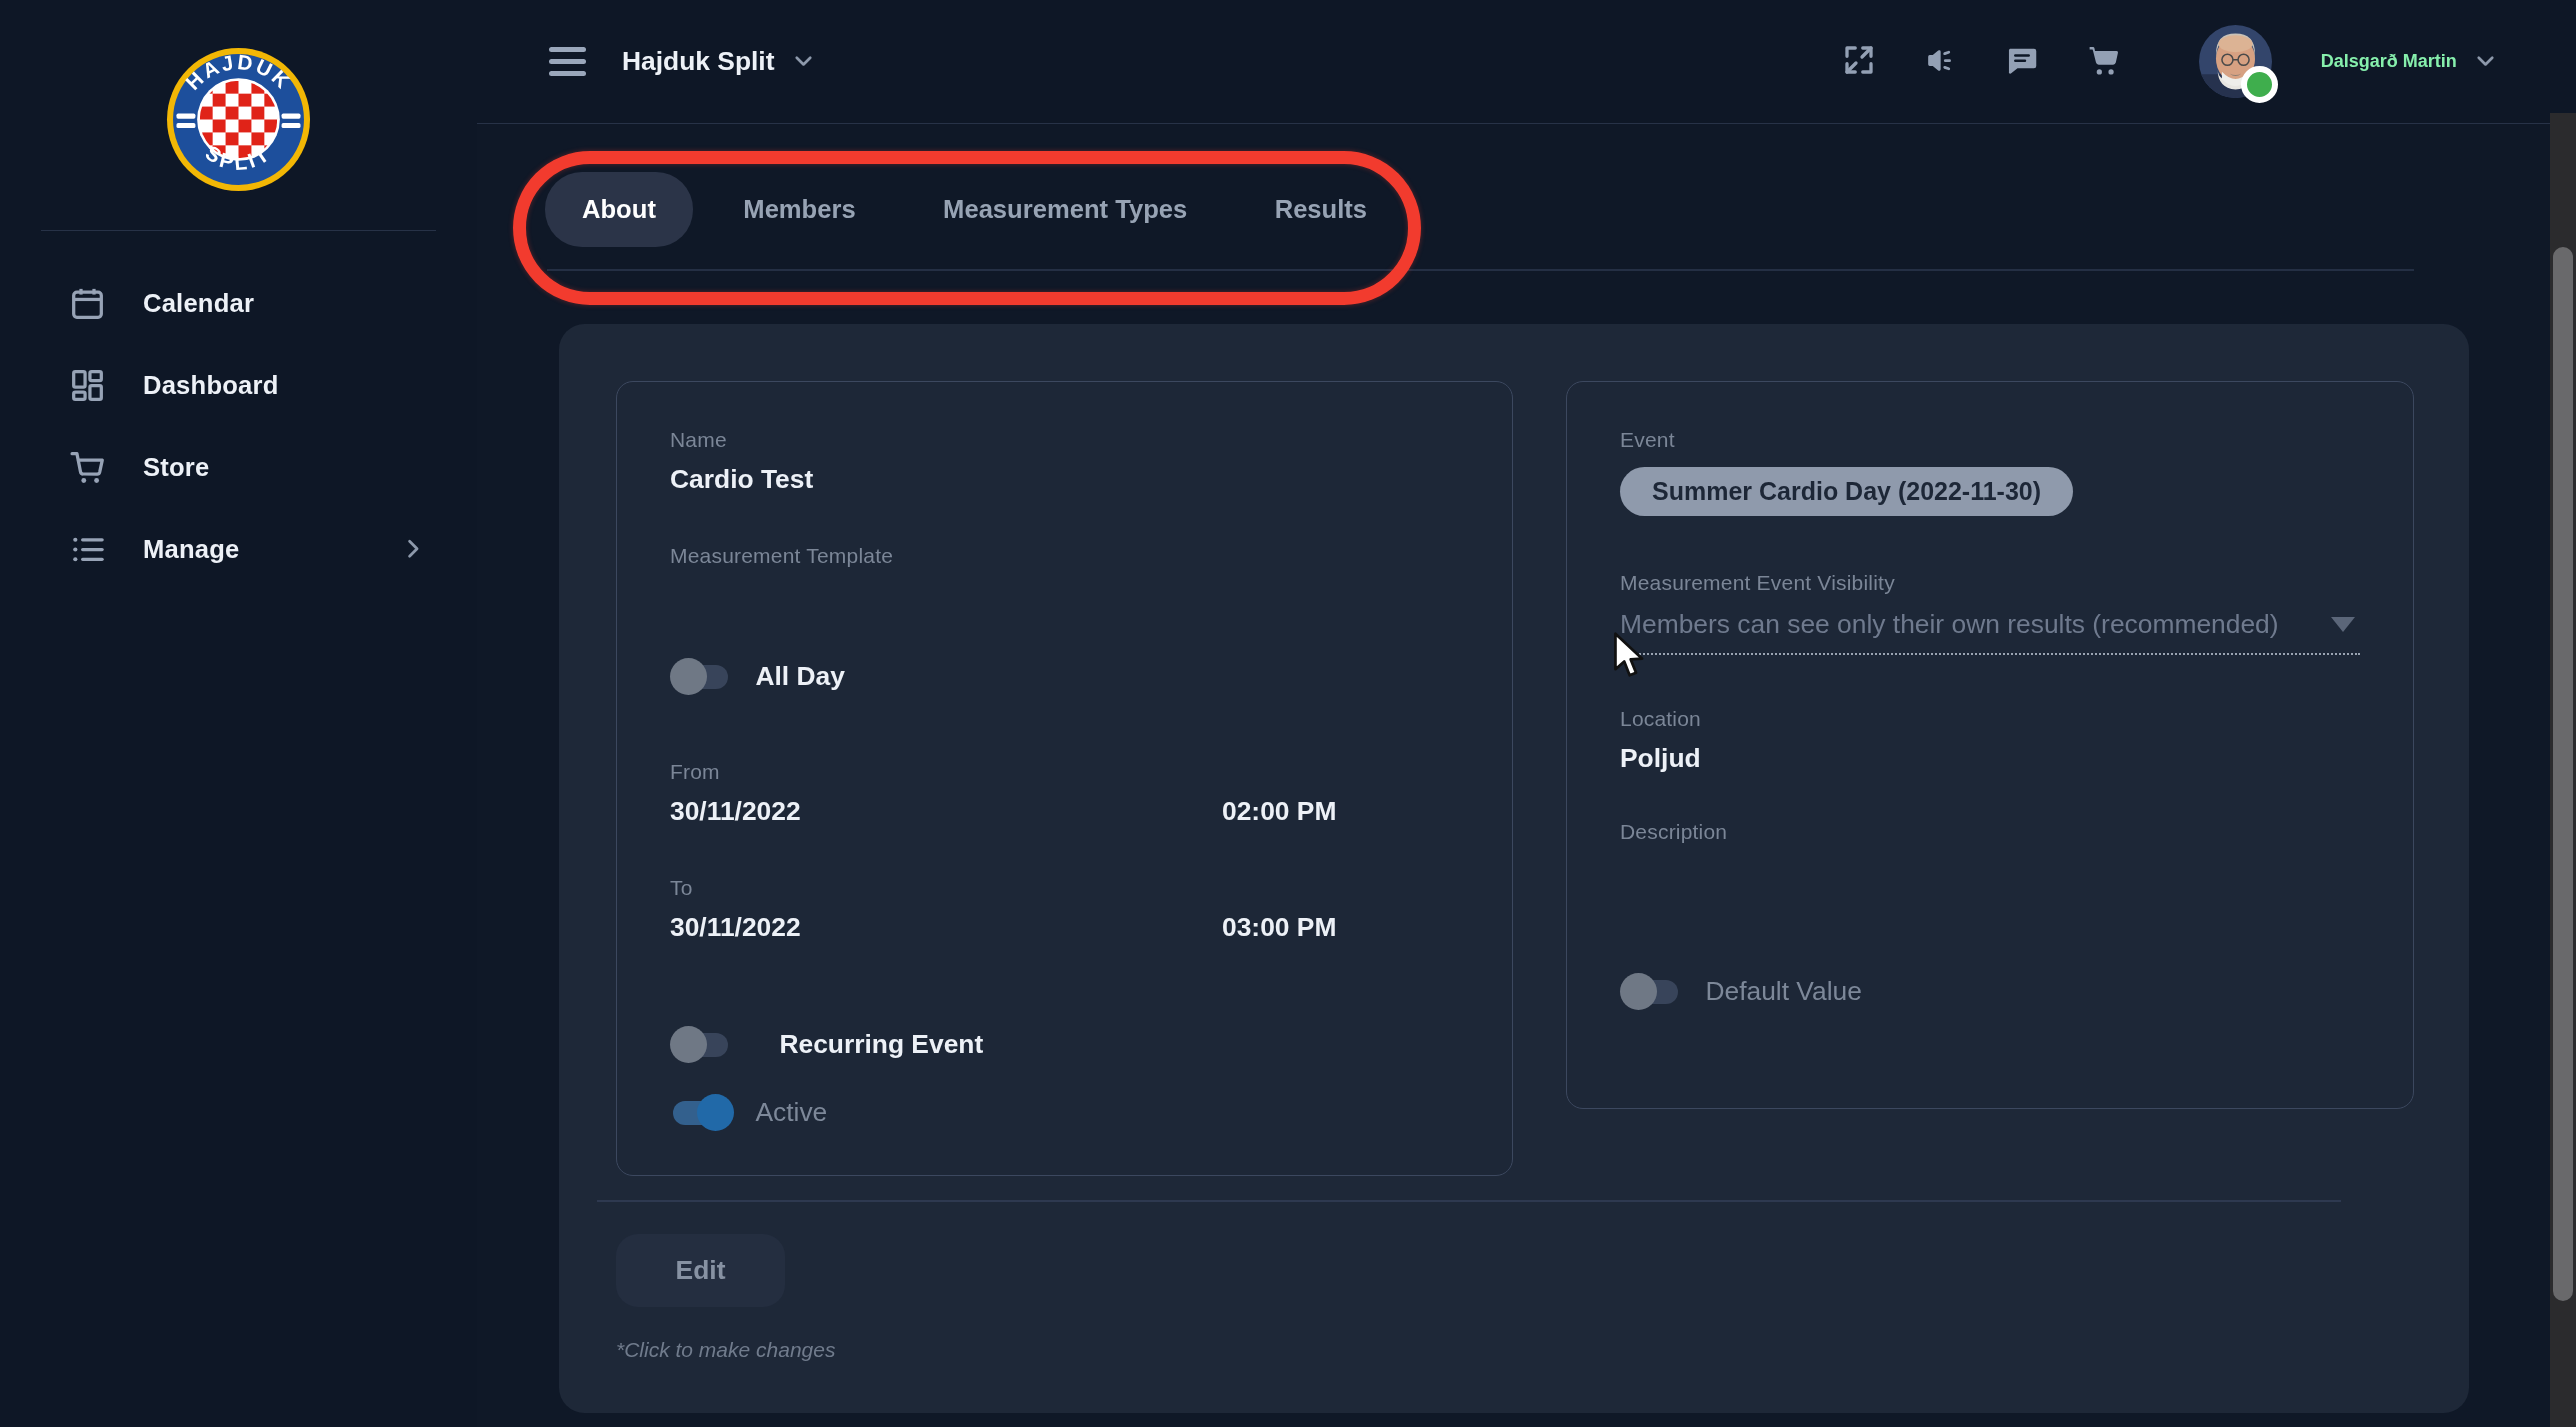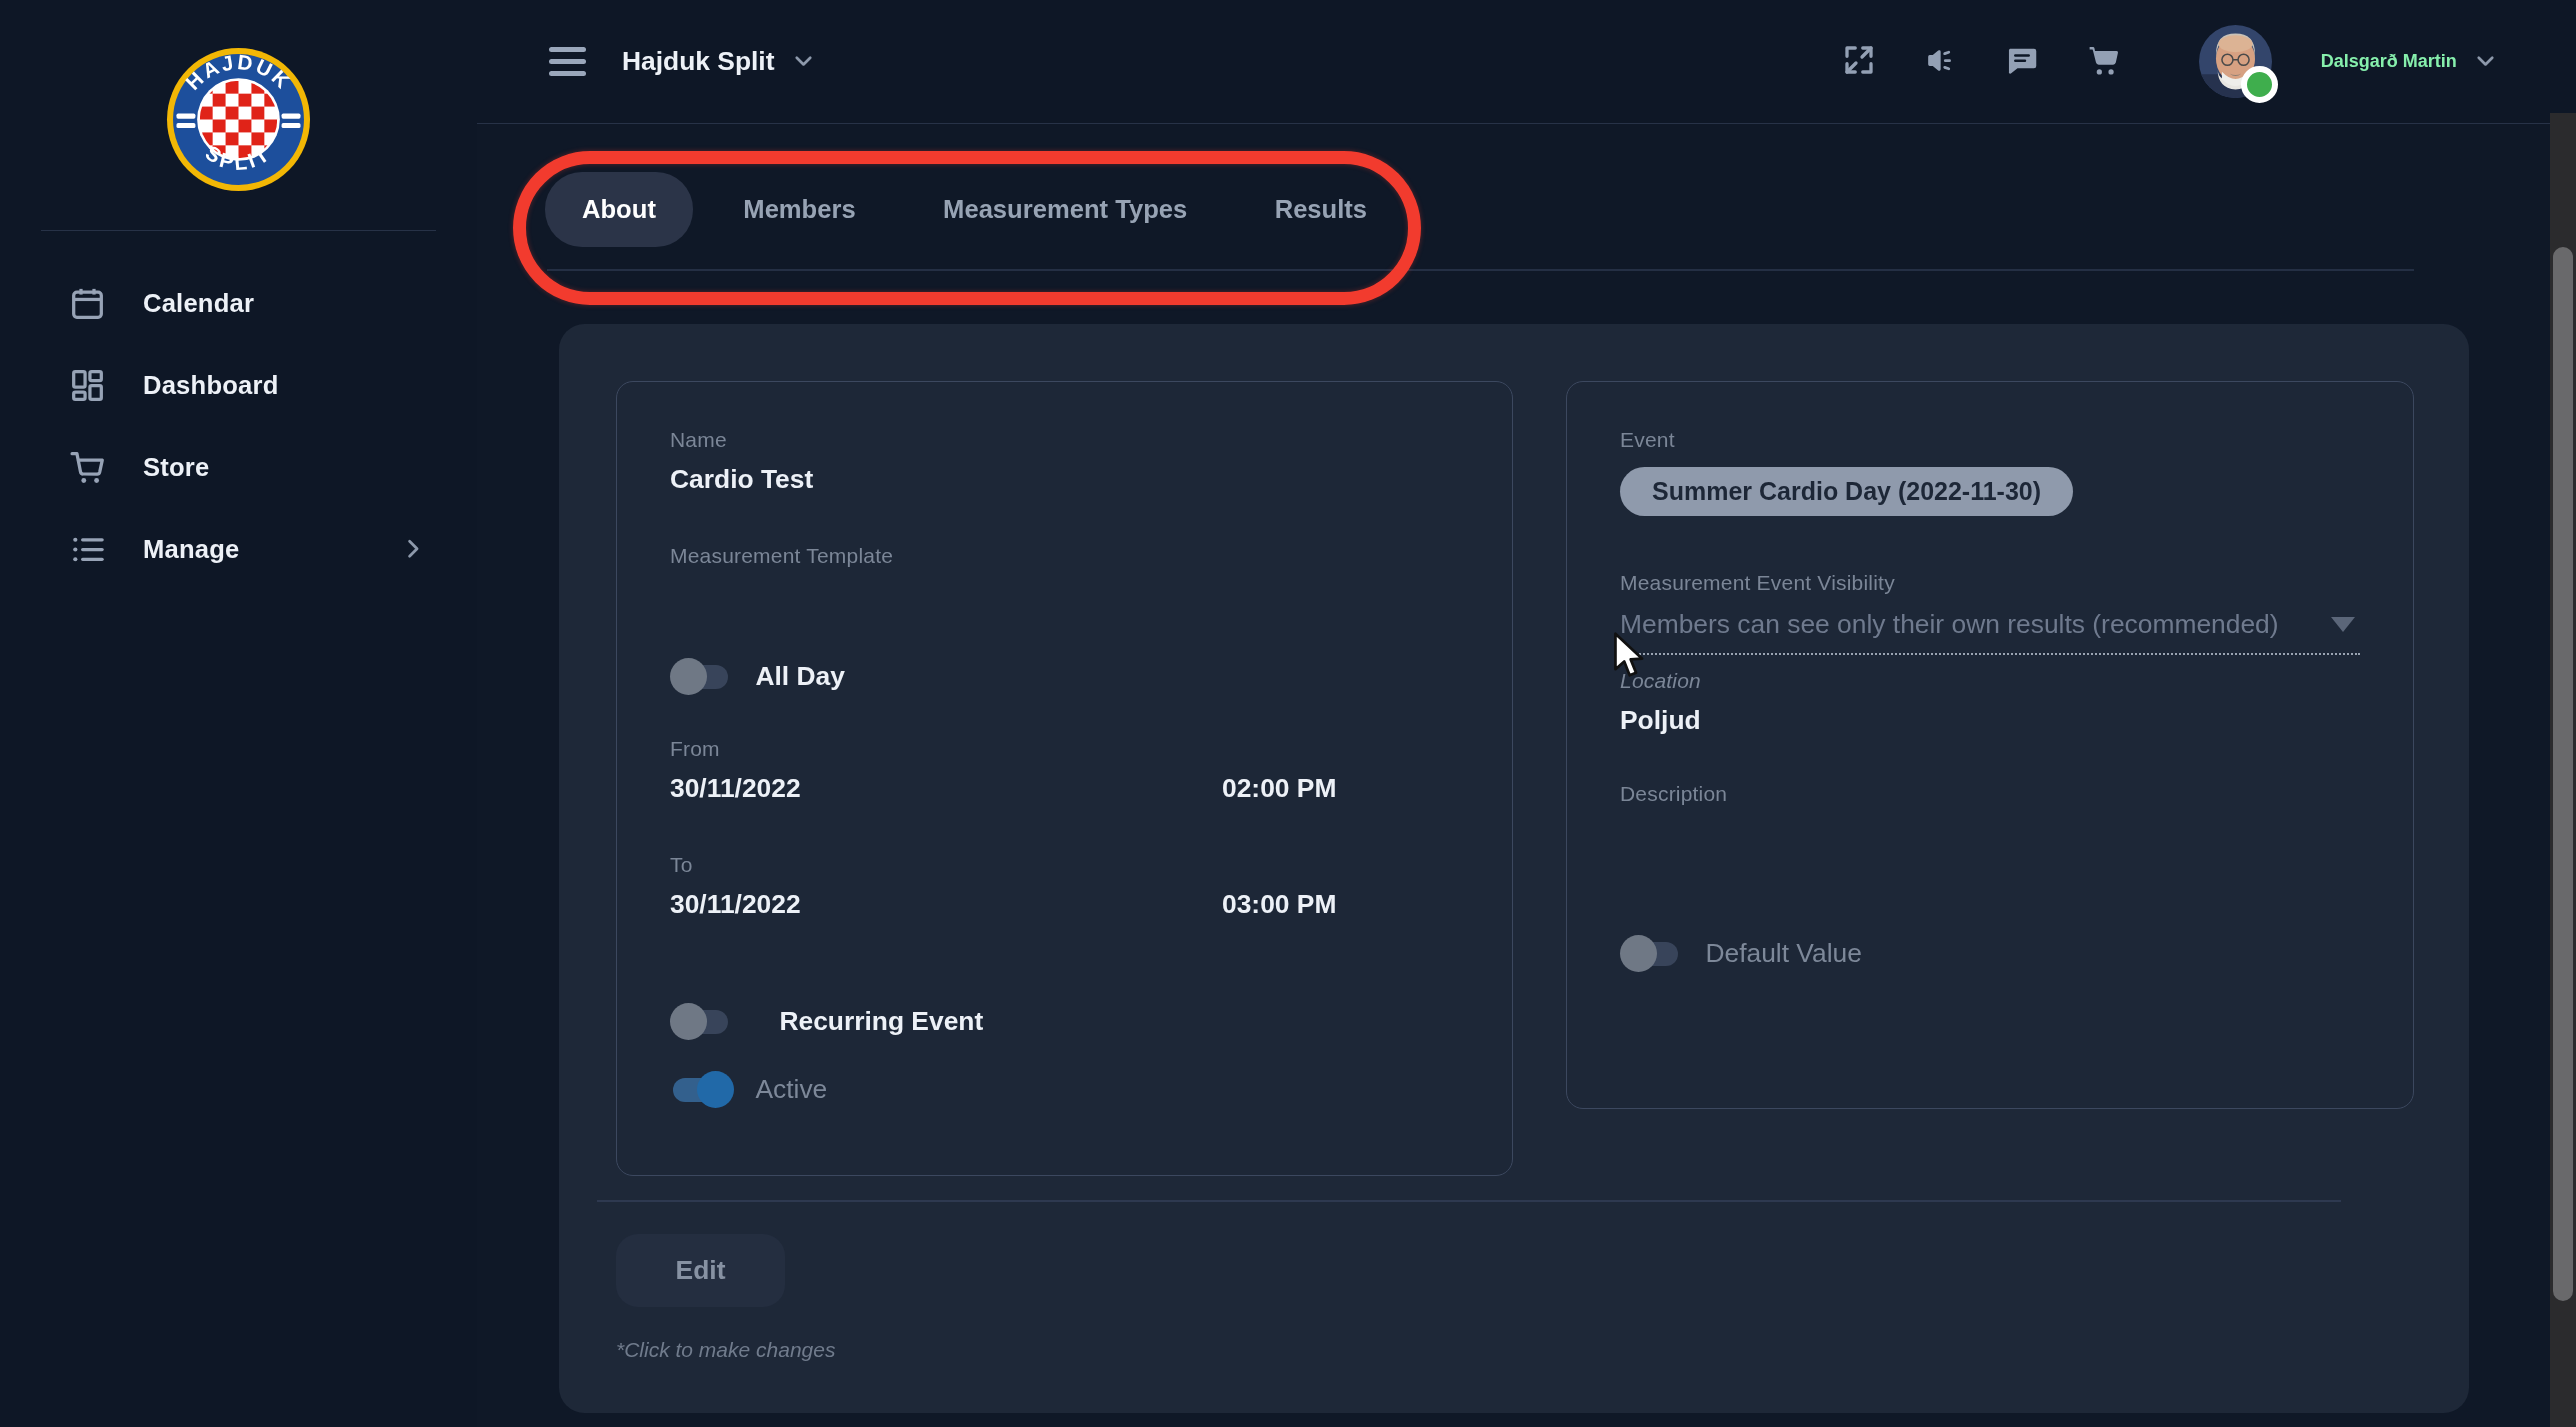--- a/index.html
+++ b/index.html
@@ -303,21 +303,21 @@
         <div class="f-label" style="margin-top:49px;">Measurement Template</div>
 
         <div class="toggle-row" style="margin-top:89px;">
           <div class="toggle">
               <span class="track"></span>
               <span class="knob"></span>
             </div>
           <span class="toggle-label">All Day</span>
         </div>
 
-        <div class="f-label" style="margin-top:41px;">From</div>
+        <div class="f-label" style="margin-top:64px;">From</div>
         <div class="grid-2">
           <div class="f-value">30/11/2022</div>
           <div class="f-value">02:00 PM</div>
         </div>
 
         <div class="f-label" style="margin-top:49px;">To</div>
         <div class="grid-2">
           <div class="f-value">30/11/2022</div>
           <div class="f-value">03:00 PM</div>
         </div>
@@ -344,21 +344,21 @@
         <div>
           <span class="chip">Summer Cardio Day (2022-11-30)</span>
         </div>
 
         <div class="f-label" style="margin-top:55px;">Measurement Event Visibility</div>
         <div class="select">
           <div class="select-value">Members can see only their own results (recommended)</div>
           <span class="select-arrow"></span>
         </div>
 
-        <div class="f-label" style="margin-top:14px;font-style:italic;">Location</div>
+        <div class="f-label" style="margin-top:52px;">Location</div>
         <div class="f-value">Poljud</div>
 
         <div class="f-label" style="margin-top:46px;">Description</div>
 
         <div class="toggle-row" style="margin-top:128px;">
           <div class="toggle">
               <span class="track"></span>
               <span class="knob"></span>
             </div>
           <span class="toggle-label dim">Default Value</span>

